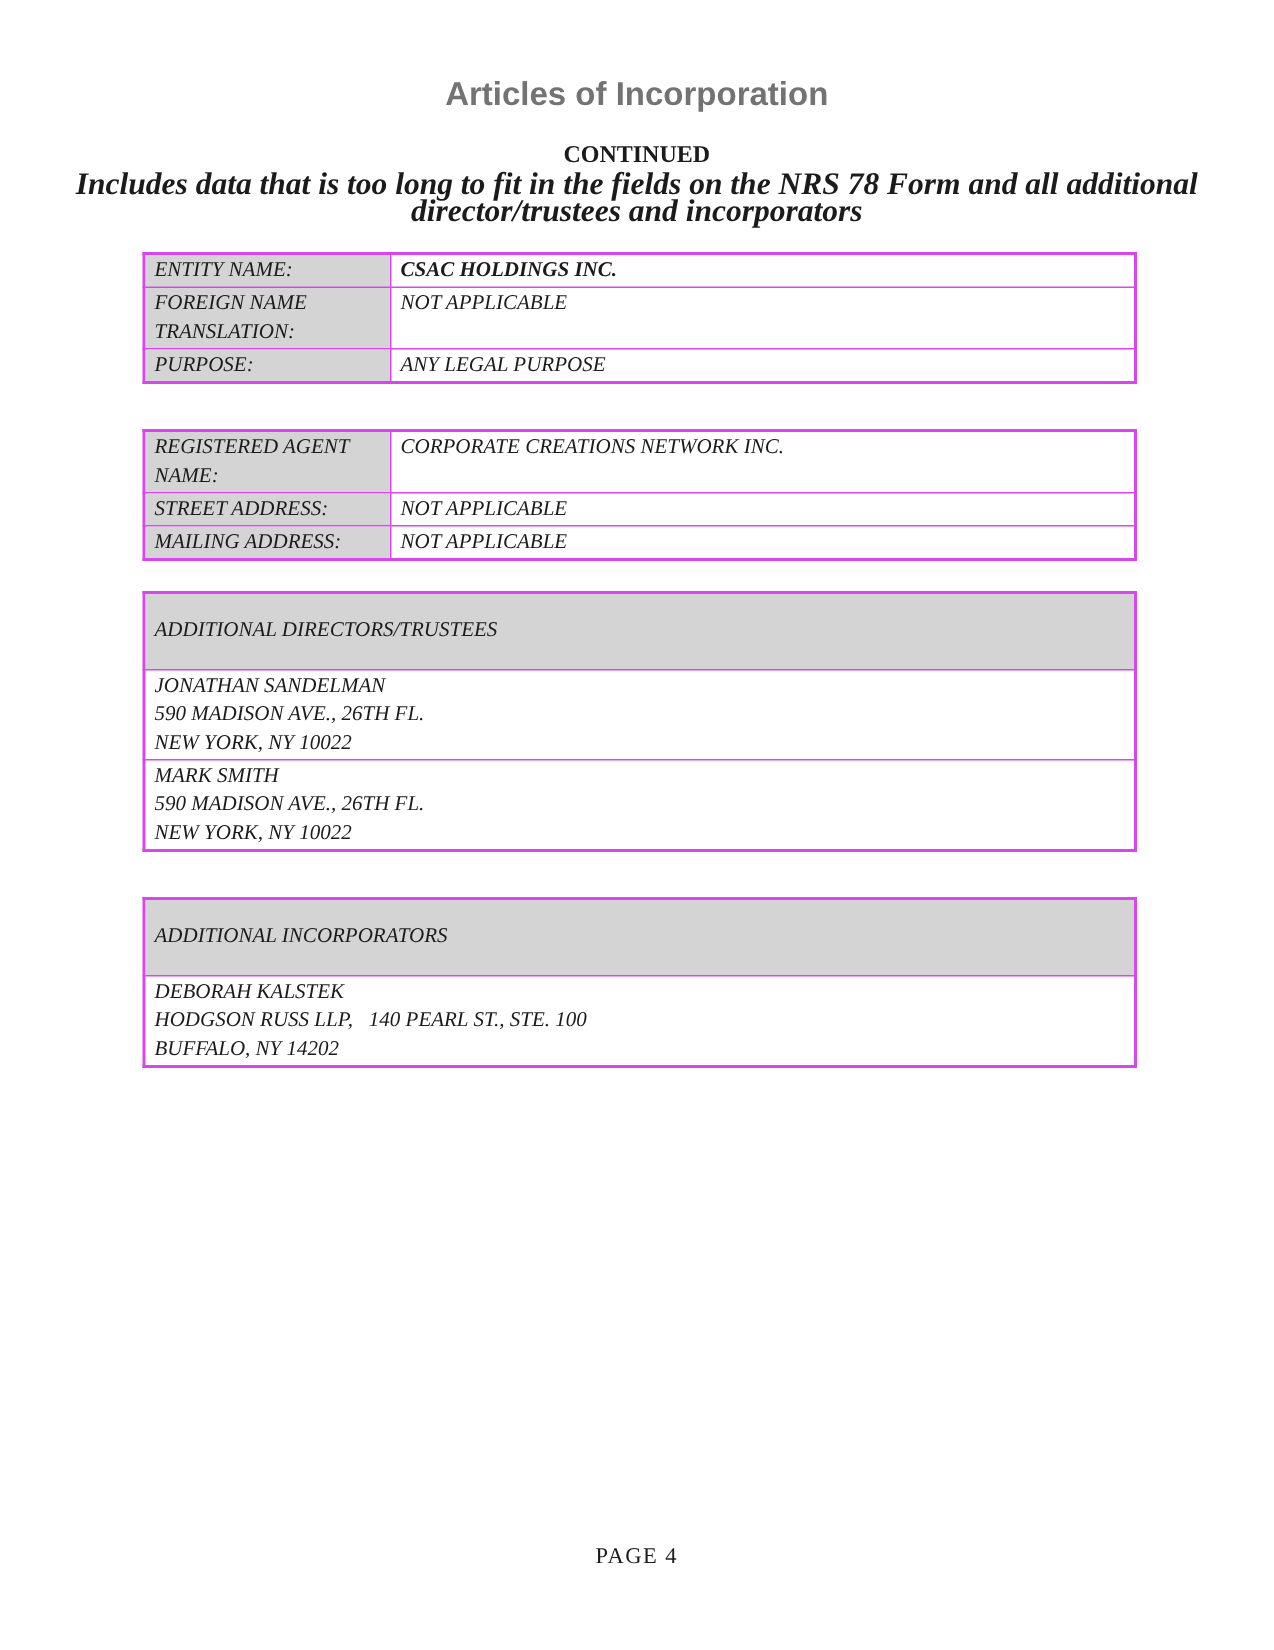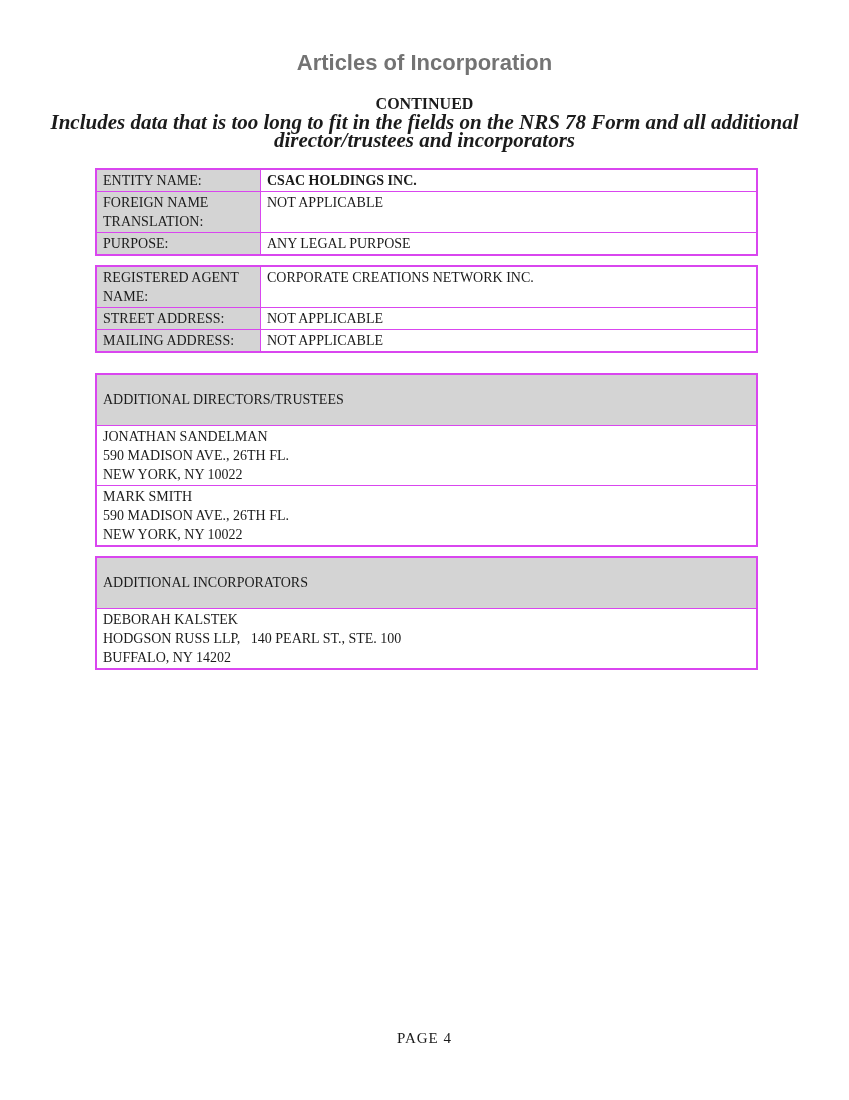--- a/index.html
+++ b/index.html
@@ -44,24 +44,25 @@
   
   table.doc-table {
     border-collapse: collapse;
     table-layout: fixed;
     width: 663px;
     margin-left: 95px;
     font-size: 14px;
     line-height: 19px;
   }
   table.first-table { margin-top: 19px; }
-  table.gap-17 { margin-top: 9px; border-radius: 27px; }
+  table.gap-17 { margin-top: 30px; border-radius: 27px; }
   table.gap-20 { margin-top: 20px; }
   table.doc-table, table.doc-table td {
     border: 1px solid #d946ef;
+    font-style: italic;
   }
   table.doc-table {
     border-width: 2px;
   }
   td {
     padding: 1px 6px;
     vertical-align: top;
     overflow: hidden;
   }
   td.label-cell {

